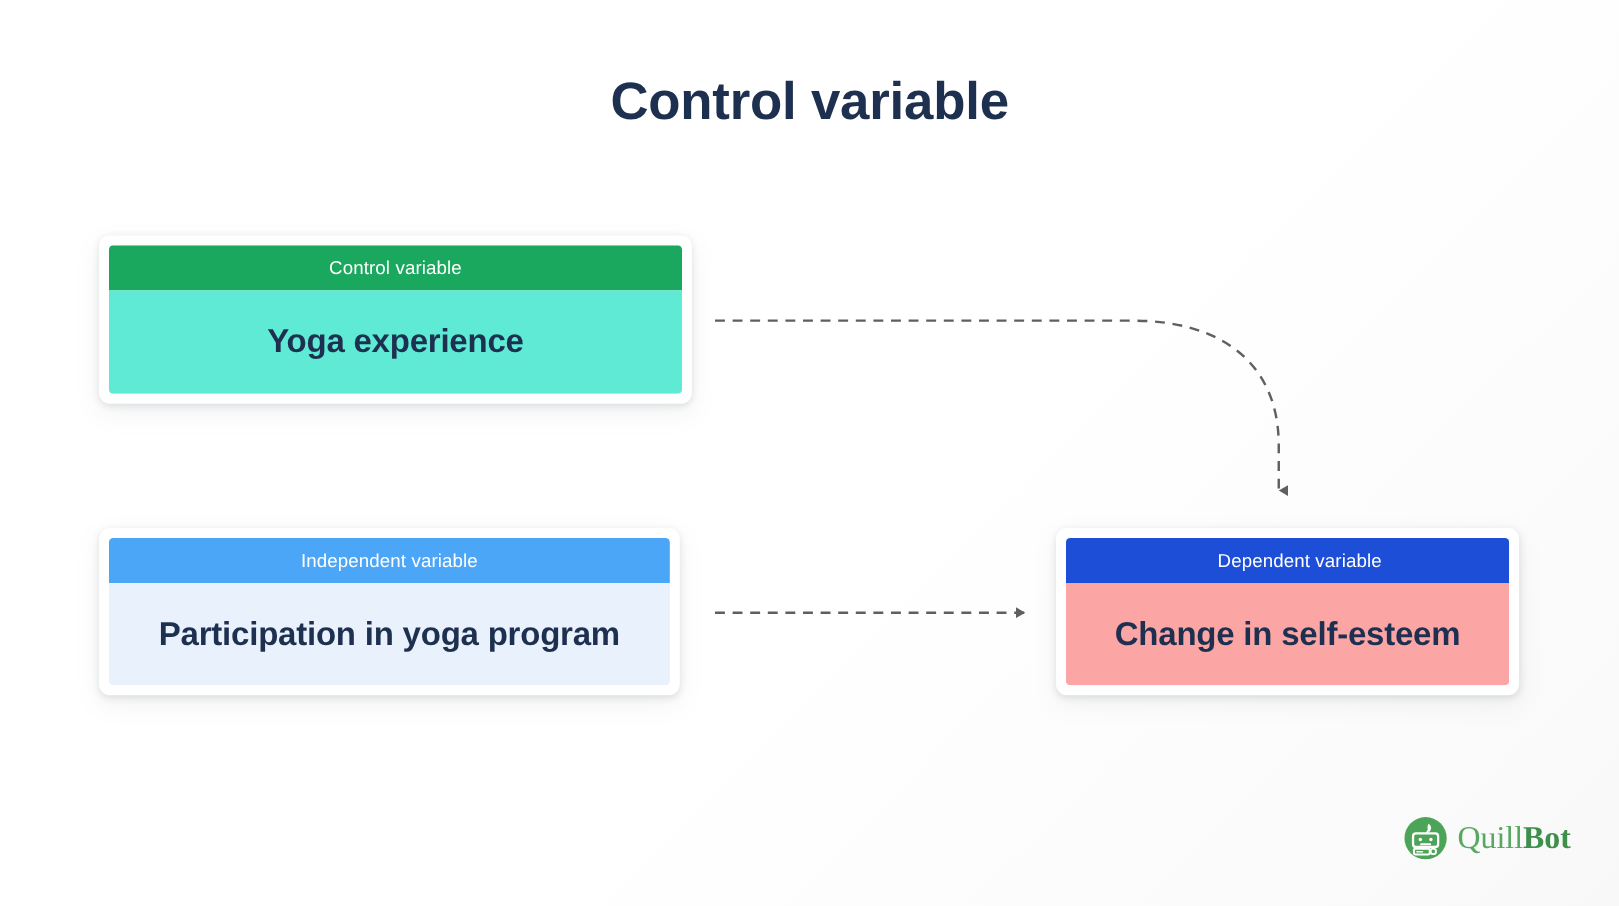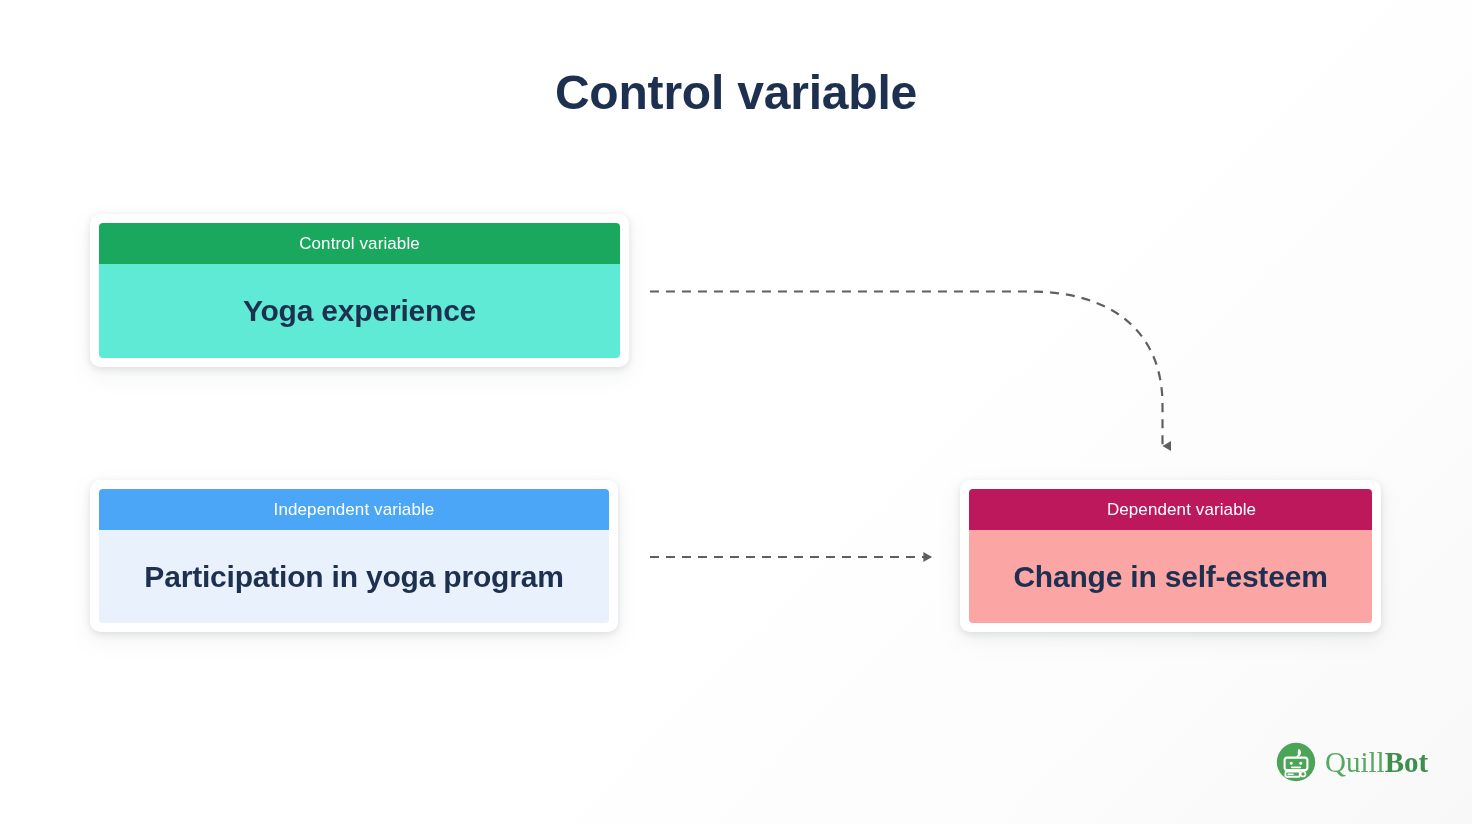--- a/index.html
+++ b/index.html
@@ -148,21 +148,21 @@
 
   <div class="card" id="card-independent">
     <div class="card-inner">
       <div class="card-header" style="background:#4ca6f7;">Independent variable</div>
       <div class="card-body" style="background:#e8f1fc;">Participation in yoga program</div>
     </div>
   </div>
 
   <div class="card" id="card-dependent">
     <div class="card-inner">
-      <div class="card-header" style="background:#be185d;padding-left:22px;">Dependent variable</div>
+      <div class="card-header" style="background:#1d4ed8;padding-left:22px;">Dependent variable</div>
       <div class="card-body" style="background:#fca5a5;">Change in self-esteem</div>
     </div>
   </div>
 
   <div class="logo">
     <svg class="logo-mark" viewBox="0 0 40 40" xmlns="http://www.w3.org/2000/svg">
       <circle cx="20" cy="20" r="19.2" fill="#4ba457"></circle>
 
       <path d="M22.6 6.8 C 25.6 8.6 25.9 12.0 22.9 14.6 C 21.5 12.2 21.3 9.2 22.6 6.8 Z" fill="#ffffff"></path>
       <path d="M22.2 13.2 L 20.4 16.6" stroke="#ffffff" stroke-width="1.5" stroke-linecap="round"></path>

